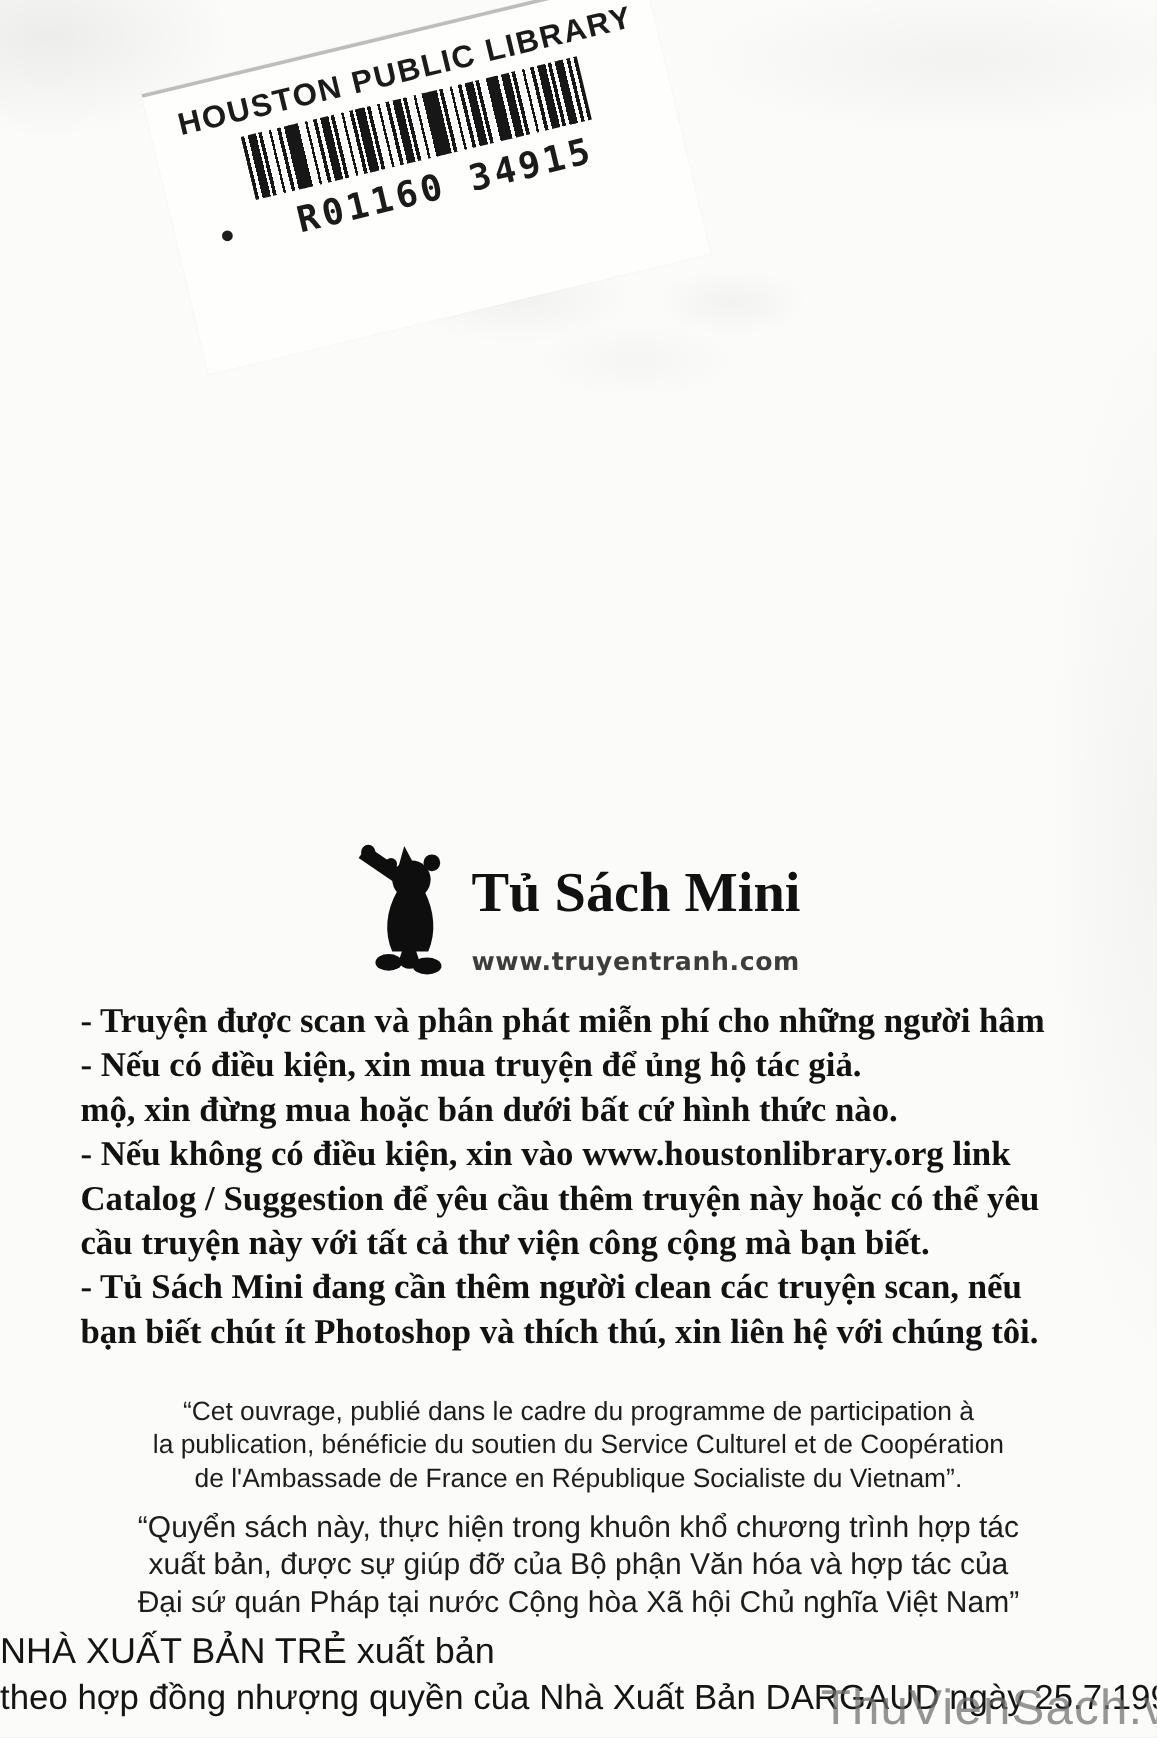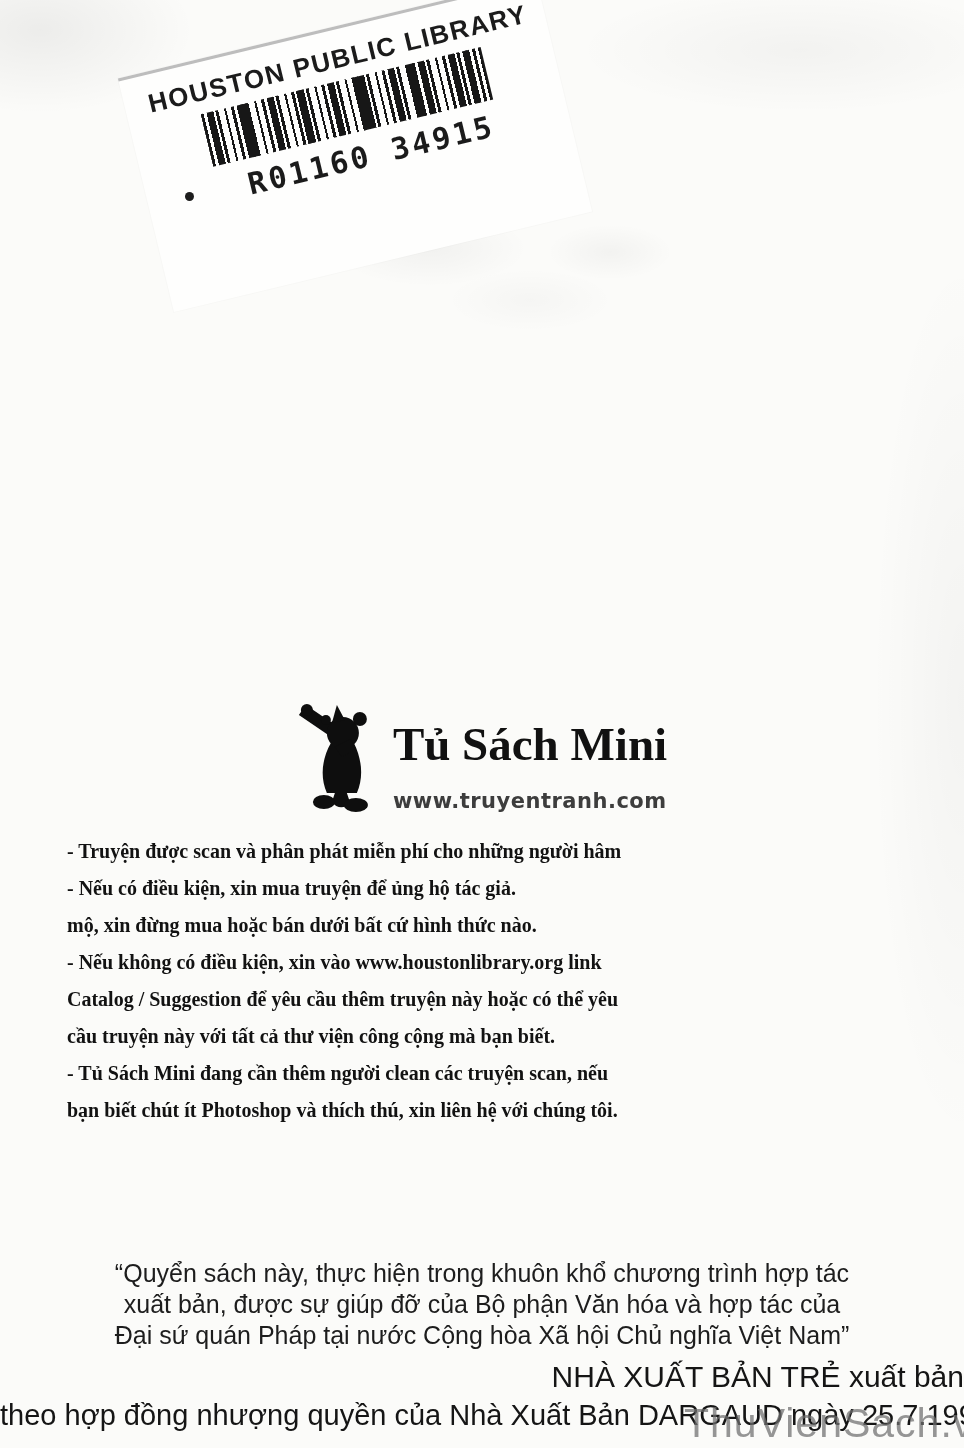--- a/index.html
+++ b/index.html
@@ -50,29 +50,29 @@
     color:#111;white-space:nowrap;
   }
   .logo-url{
     margin-top:21px;font-family:"DejaVu Sans", sans-serif;font-weight:bold;
     font-size:21px;color:#3d3d3d;letter-spacing:0.5px;white-space:nowrap;
   }
   
   .notice{
     position:absolute;top:833px;left:67px;width:860px;
     font-family:"Liberation Serif", serif;font-weight:bold;
-    font-size:20px;line-height:37px;color:#121212;
+    font-size:29px;line-height:37px;color:#121212;
   }
   .notice div{white-space:nowrap;}
   
   .credit{position:absolute;left:0;width:100%;text-align:center;color:#1d1d1d;}
   .credit div{white-space:nowrap;}
   .credit-fr{top:1162px;font-size:22px;line-height:28px;}
   .credit-vn{top:1258px;font-size:25px;line-height:31px;}
-  .publisher-line1{position:absolute;top:1360px;left:0;width:100%;text-align:right;font-size:30px;white-space:nowrap;}
+  .publisher-line1{position:absolute;top:1360px;left:0;width:100%;text-align:left;font-size:30px;white-space:nowrap;}
   .publisher-line2{position:absolute;top:1399px;left:0;width:100%;text-align:center;font-size:29px;white-space:nowrap;}
   
   .watermark{
     position:absolute;top:1400px;left:684px;
     font-size:41px;letter-spacing:1px;color:#6f6f6f;opacity:0.72;white-space:nowrap;
   }
 </style>
 </head>
 <body>
 
@@ -111,20 +111,25 @@
     <div>- Truyện được scan và phân phát miễn phí cho những người hâm</div>
     <div>- Nếu có điều kiện, xin mua truyện để ủng hộ tác giả.</div>
     <div>mộ, xin đừng mua hoặc bán dưới bất cứ hình thức nào.</div>
     <div>- Nếu không có điều kiện, xin vào www.houstonlibrary.org link</div>
     <div>Catalog / Suggestion để yêu cầu thêm truyện này hoặc có thể yêu</div>
     <div>cầu truyện này với tất cả thư viện công cộng mà bạn biết.</div>
     <div>- Tủ Sách Mini đang cần thêm người clean các truyện scan, nếu</div>
     <div>bạn biết chút ít Photoshop và thích thú, xin liên hệ với chúng tôi.</div>
   </div>
 
+  <div class="credit credit-fr">
+    <div>“Cet ouvrage, publié dans le cadre du programme de participation à</div>
+    <div>la publication, bénéficie du soutien du Service Culturel et de Coopération</div>
+    <div>de l'Ambassade de France en République Socialiste du Vietnam”.</div>
+  </div>
 
   <div class="credit credit-vn">
     <div>“Quyển sách này, thực hiện trong khuôn khổ chương trình hợp tác</div>
     <div>xuất bản, được sự giúp đỡ của Bộ phận Văn hóa và hợp tác của</div>
     <div>Đại sứ quán Pháp tại nước Cộng hòa Xã hội Chủ nghĩa Việt Nam”</div>
   </div>
 
   <div class="publisher-line1">NHÀ XUẤT BẢN TRẺ xuất bản</div>
   <div class="publisher-line2">theo hợp đồng nhượng quyền của Nhà Xuất Bản DARGAUD ngày 25.7.1997</div>
 

